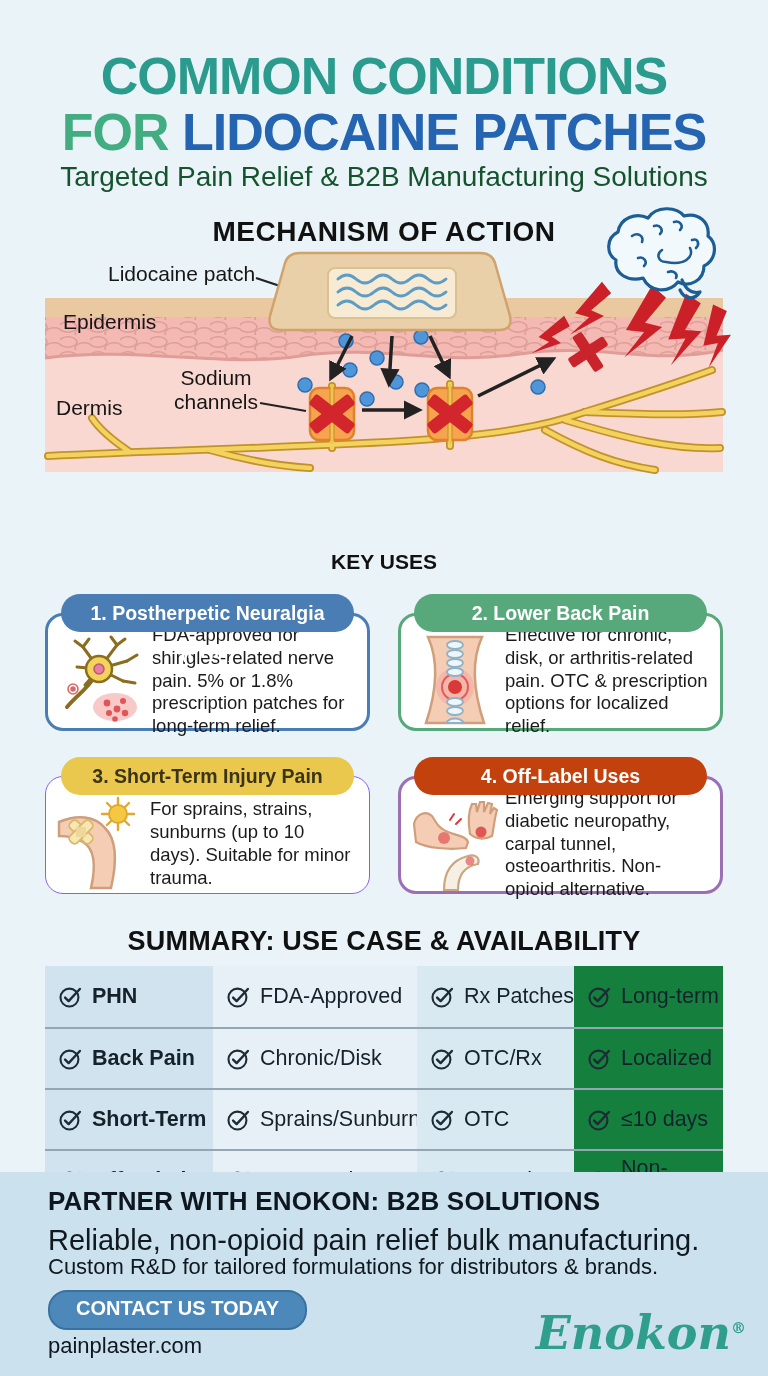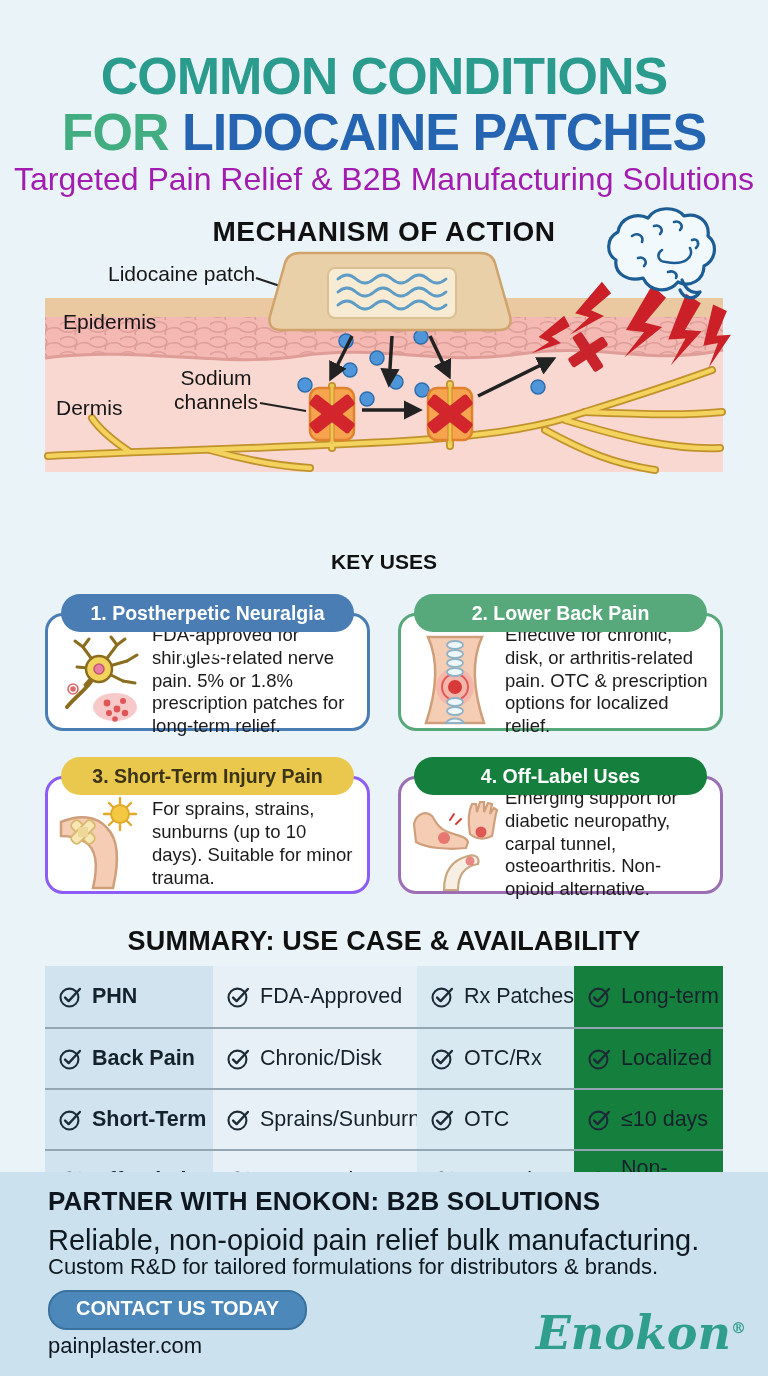--- a/index.html
+++ b/index.html
@@ -6,21 +6,21 @@
   body{font-family:"Liberation Sans", sans-serif; background:#dfe9ef;}
   #page{position:relative; width:768px; height:1376px; background:#e9f3f8; overflow:hidden; margin:0 auto;}
   .abs{position:absolute;}
   .center{left:0; width:768px; text-align:center;}
 
   
   .title-line1{top:46px; font-size:52px; font-weight:bold; letter-spacing:-1px; color:#2a9b8d;}
   .title-line2{top:102px; font-size:52px; font-weight:bold; letter-spacing:-1px;}
   .title-for{color:#43ad82;}
   .title-patches{color:#2464b0;}
-  .subtitle{top:161px; font-size:32px; color:#a21caf;}
+  .subtitle{top:161px; font-size:28px; color:#14532d;}
 
   
   .mech-heading{top:216px; font-size:28px; font-weight:bold; color:#111; letter-spacing:.5px;}
   #mech-svg{top:200px; left:0;}
   .mech-label{font-size:21px; color:#161616; line-height:1.12;}
   .lbl-patch{left:108px; top:262px;}
   .lbl-epidermis{left:63px; top:310px;}
   .lbl-dermis{left:56px; top:396px;}
   .lbl-sodium{left:168px; top:366px; width:96px; text-align:center;}
   .mech-caption{top:485px; font-size:22.5px; color:#141414; line-height:1.42;}
@@ -31,22 +31,22 @@
   .card{position:relative; height:137px;}
   .card-box{position:absolute; top:19px; left:0; right:0; bottom:0; background:#ffffff; border-radius:18px; display:flex; align-items:center; padding:24px 10px 6px 8px; box-sizing:border-box;}
   .card-pill{position:absolute; top:0; left:5%; width:90%; height:38px; border-radius:19px; font-size:19.5px; font-weight:bold; text-align:center; line-height:38px; z-index:2; box-sizing:border-box;}
   .card-body{flex:1; font-size:18.5px; line-height:1.24; color:#1b1b1b; padding-left:4px;}
   .card-icon{width:92px; height:100px; flex:0 0 92px;}
   .c1 .card-pill{background:#4a7db4; color:#fff;}
   .c1 .card-box{border:3px solid #4a7db4;}
   .c2 .card-pill{background:#57a87b; color:#fff;}
   .c2 .card-box{border:3px solid #57a87b;}
   .c3 .card-pill{background:#e9c84d; color:#3b3416;}
-  .c3 .card-box{border:3px solid #8b5cf6;}
-  .c4 .card-pill{background:#15803d; color:#fff;}
+  .c3 .card-box{border:1px solid #8b5cf6;}
+  .c4 .card-pill{background:#c2410c; color:#fff;}
   .c4 .card-box{border:3px solid #9c6fb5;}
 
   
   .summary-heading{top:926px; font-size:27px; font-weight:bold; color:#111; letter-spacing:.2px;}
   .sum-table{top:966px; left:45px; width:678px; display:grid; grid-template-columns:168px 204px 157px 149px;}
   .cell{height:61px; display:flex; align-items:center; gap:9px; padding-left:13px; box-sizing:border-box; font-size:21.5px; color:#15222c;}
   .cell.colA{background:#d2e3f0; font-weight:bold;}
   .cell.colB{background:#e7f0f6;}
   .cell.colC{background:#d9e9f1;}
   .cell.colD{background:#15803d;}

